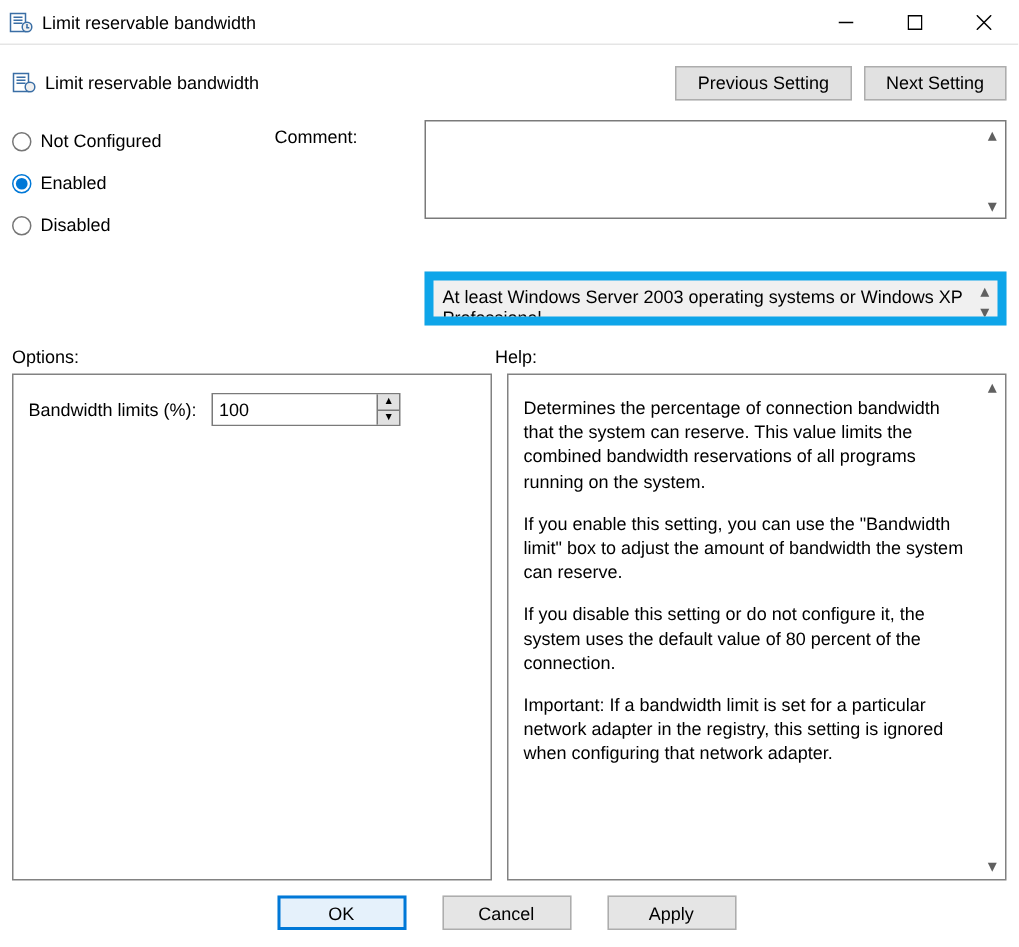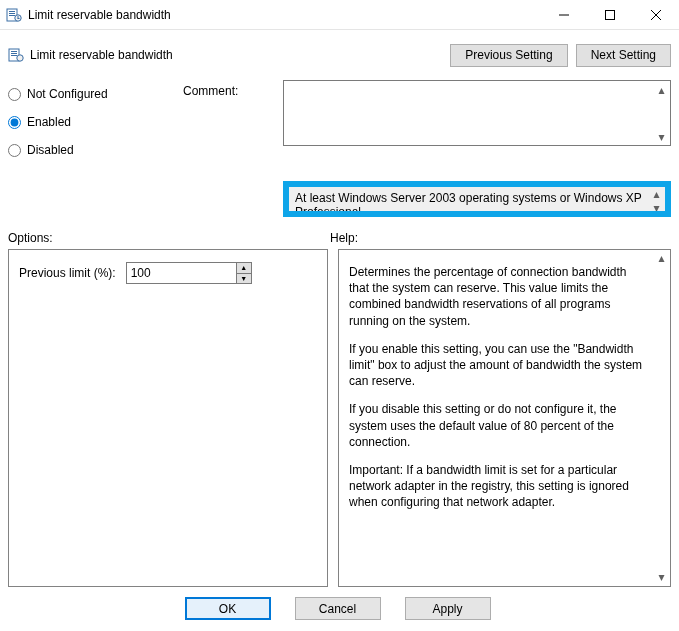--- a/index.html
+++ b/index.html
@@ -193,21 +193,21 @@
   </div>
 
   <div class="section-labels">
     <div class="opt">Options:</div>
     <div>Help:</div>
   </div>
 
   <div class="lower">
     <div class="panel options">
       <div class="opt-row">
-        <span>Previous limit (%):</span>
+        <span>Bandwidth limits (%):</span>
         <div class="spinner">
           <input type="text" value="100" style="">
           <div class="buttons">
             <div>▲</div>
             <div>▼</div>
           </div>
         </div>
       </div>
     </div>
 

